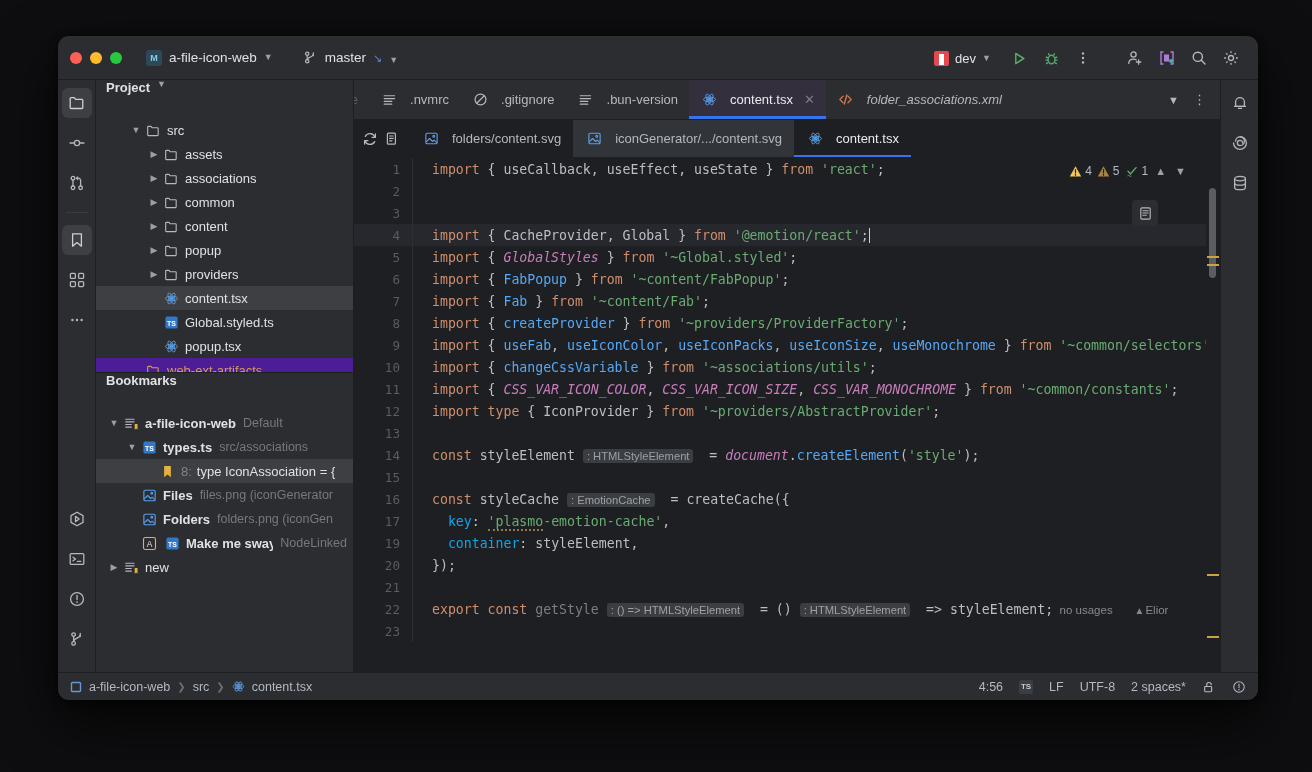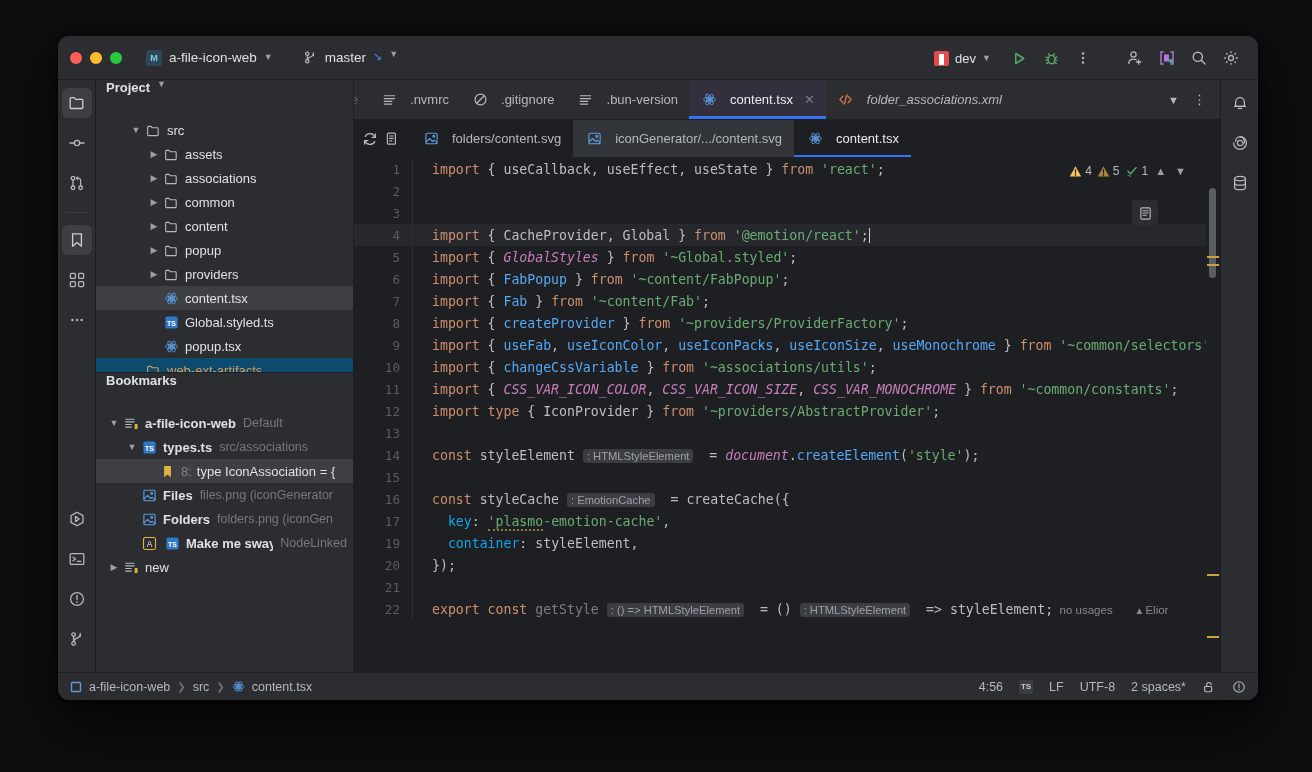--- a/index.html
+++ b/index.html
@@ -44,21 +44,21 @@
   .proj-chip { display: flex; align-items: center; gap: 7px; padding: 3px 6px; border-radius: 5px; cursor: default; }
   .proj-badge {
     width: 16px; height: 16px; border-radius: 3px;
     background: #2f4858; color: #7cd0e8;
     font-size: 9px; font-weight: bold; line-height: 16px; text-align: center;
     font-family: "Liberation Sans", sans-serif;
   }
   .proj-name { font-size: 13.5px; color: #dfe1e5; }
   .chev { color: #9aa0a6; font-size: 9px; line-height: 1; }
 
-  .branch-chip { display: flex; align-items: flex-start; gap: 7px; margin-left: 18px; padding: 3px 6px; border-radius: 5px; }
+  .branch-chip { display: flex; align-items: flex-end; gap: 7px; margin-left: 18px; padding: 3px 6px; border-radius: 5px; }
   .branch-name { font-size: 13.5px; color: #dfe1e5; }
   .arrow-in { color: #4b8bf5; font-size: 11px; }
 
   .tb-right { position: absolute; right: 12px; top: 0; height: 44px; display: flex; align-items: center; gap: 2px; }
   .runcfg { display: flex; align-items: center; gap: 6px; padding: 3px 7px; border-radius: 5px; margin-right: 4px; }
   .runcfg-icon { width: 15px; height: 15px; border: 2px solid #e5484d; border-radius: 2px; position: relative; background: #e5484d; }
   .runcfg-icon::after { content:""; position:absolute; left:3px; top:1px; width:5px; height:11px; background:#fff; }
   .runcfg-label { font-size: 13px; color: #dfe1e5; }
   .tb-btn { width: 30px; height: 30px; display: flex; align-items: center; justify-content: center; border-radius: 5px; }
   .tb-sep { width: 18px; }
@@ -95,21 +95,21 @@
     display: flex; flex-direction: column;
     border-right: 1px solid #1e1f22;
     min-height: 0;
   }
   .tw-header { height: 36px; flex:0 0 36px; display: flex; align-items: flex-start; padding: 0 10px; gap: 7px; }
   .tw-title { font-size: 13px; font-weight: bold; color: #dfe1e5; }
 
   .tree { flex: 1 1 auto; overflow: hidden; position: relative; padding-top: 2px; }
   .trow { height: 24px; display: flex; align-items: center; font-size: 13px; color: #dfe1e5; white-space: nowrap; padding-right: 6px; }
   .trow.sel { background: #3d3f42; }
-  .trow.hl-orange { background: #0c4a6e; color: #d69a5c; }
+  .trow.hl-orange { background: #4c1d95; color: #d69a5c; }
   .tw-arrow { width: 16px; flex: 0 0 16px; display:flex; align-items:center; justify-content:center; color:#9aa0a6; font-size: 9px; }
   .tw-ico { width: 18px; flex: 0 0 18px; display:flex; align-items:center; justify-content:center; margin-right: 5px; }
   .tw-label { overflow: hidden; text-overflow: clip; }
   .tw-sub { color: #75797f; margin-left: 7px; font-size: 12.5px; }
 
   .bm-section { height: 300px; flex: 0 0 300px; border-top: 1px solid #1e1f22; display:flex; flex-direction: column; }
   .bm-header { height: 32px; flex:0 0 32px; display:flex; padding: 0 10px; }
   .bm-title { font-size: 13px; font-weight: bold; color: #dfe1e5; }
   .bm-tree { flex:1 1 auto; overflow: hidden; padding-top: 6px; }
   .bm-name { font-weight: bold; }
@@ -725,20 +725,21 @@
               <div class="codeline"><span class="lnum">12</span><span class="gutter-edge"></span><span class="ctext"><span class="k">import type </span><span class="id">{ IconProvider } </span><span class="k">from </span><span class="s">'~providers/AbstractProvider'</span><span class="p">;</span></span></div>
               <div class="codeline"><span class="lnum">13</span><span class="gutter-edge"></span><span class="ctext"></span></div>
               <div class="codeline"><span class="lnum">14</span><span class="gutter-edge"></span><span class="ctext"><span class="k">const </span><span class="id">styleElement</span><span class="p"> </span><span class="hint">: HTMLStyleElement</span><span class="p">  = </span><span class="doc">document</span><span class="p">.</span><span class="fn">createElement</span><span class="p">(</span><span class="s">'style'</span><span class="p">);</span></span></div>
               <div class="codeline"><span class="lnum">15</span><span class="gutter-edge"></span><span class="ctext"></span></div>
               <div class="codeline"><span class="lnum">16</span><span class="gutter-edge"></span><span class="ctext"><span class="k">const </span><span class="id">styleCache</span><span class="p"> </span><span class="hint">: EmotionCache</span><span class="p">  = </span><span class="id">createCache</span><span class="p">({</span></span></div>
               <div class="codeline"><span class="lnum">17</span><span class="gutter-edge"></span><span class="ctext"><span class="p">  </span><span class="pr">key</span><span class="p">: </span><span class="s squig">'plasmo</span><span class="s">-emotion-cache'</span><span class="p">,</span></span></div>
               <div class="codeline"><span class="lnum">19</span><span class="gutter-edge"></span><span class="ctext"><span class="p">  </span><span class="pr">container</span><span class="p">: </span><span class="id">styleElement</span><span class="p">,</span></span></div>
               <div class="codeline"><span class="lnum">20</span><span class="gutter-edge"></span><span class="ctext"><span class="p">});</span></span></div>
               <div class="codeline"><span class="lnum">21</span><span class="gutter-edge"></span><span class="ctext"></span></div>
               <div class="codeline"><span class="lnum">22</span><span class="gutter-edge"></span><span class="ctext"><span class="k">export const </span><span class="dim">getStyle</span><span class="p"> </span><span class="hint">: () =&gt; HTMLStyleElement</span><span class="p">  = </span><span class="p">()</span><span class="p"> </span><span class="hint">: HTMLStyleElement</span><span class="p">  =&gt; </span><span class="id">styleElement</span><span class="p">;</span><span class="hint-plain">  no usages</span><span class="p">   </span><span class="hint-plain">▴ Elior</span></span></div>
+              <div class="codeline"><span class="lnum">23</span><span class="gutter-edge"></span><span class="ctext"></span></div>
             </div>
 
         <div class="inspect">
           <span class="insp-item">
             <svg width="13" height="13" viewBox="0 0 16 16">
                   <path d="M8 1.6 15 14H1z" fill="#f2c55c"></path>
                   <path d="M8 5.6v4M8 11.6v.9" stroke="#2b2415" stroke-width="1.5" stroke-linecap="round"></path>
                 </svg>
             <span>4</span>
           </span>

